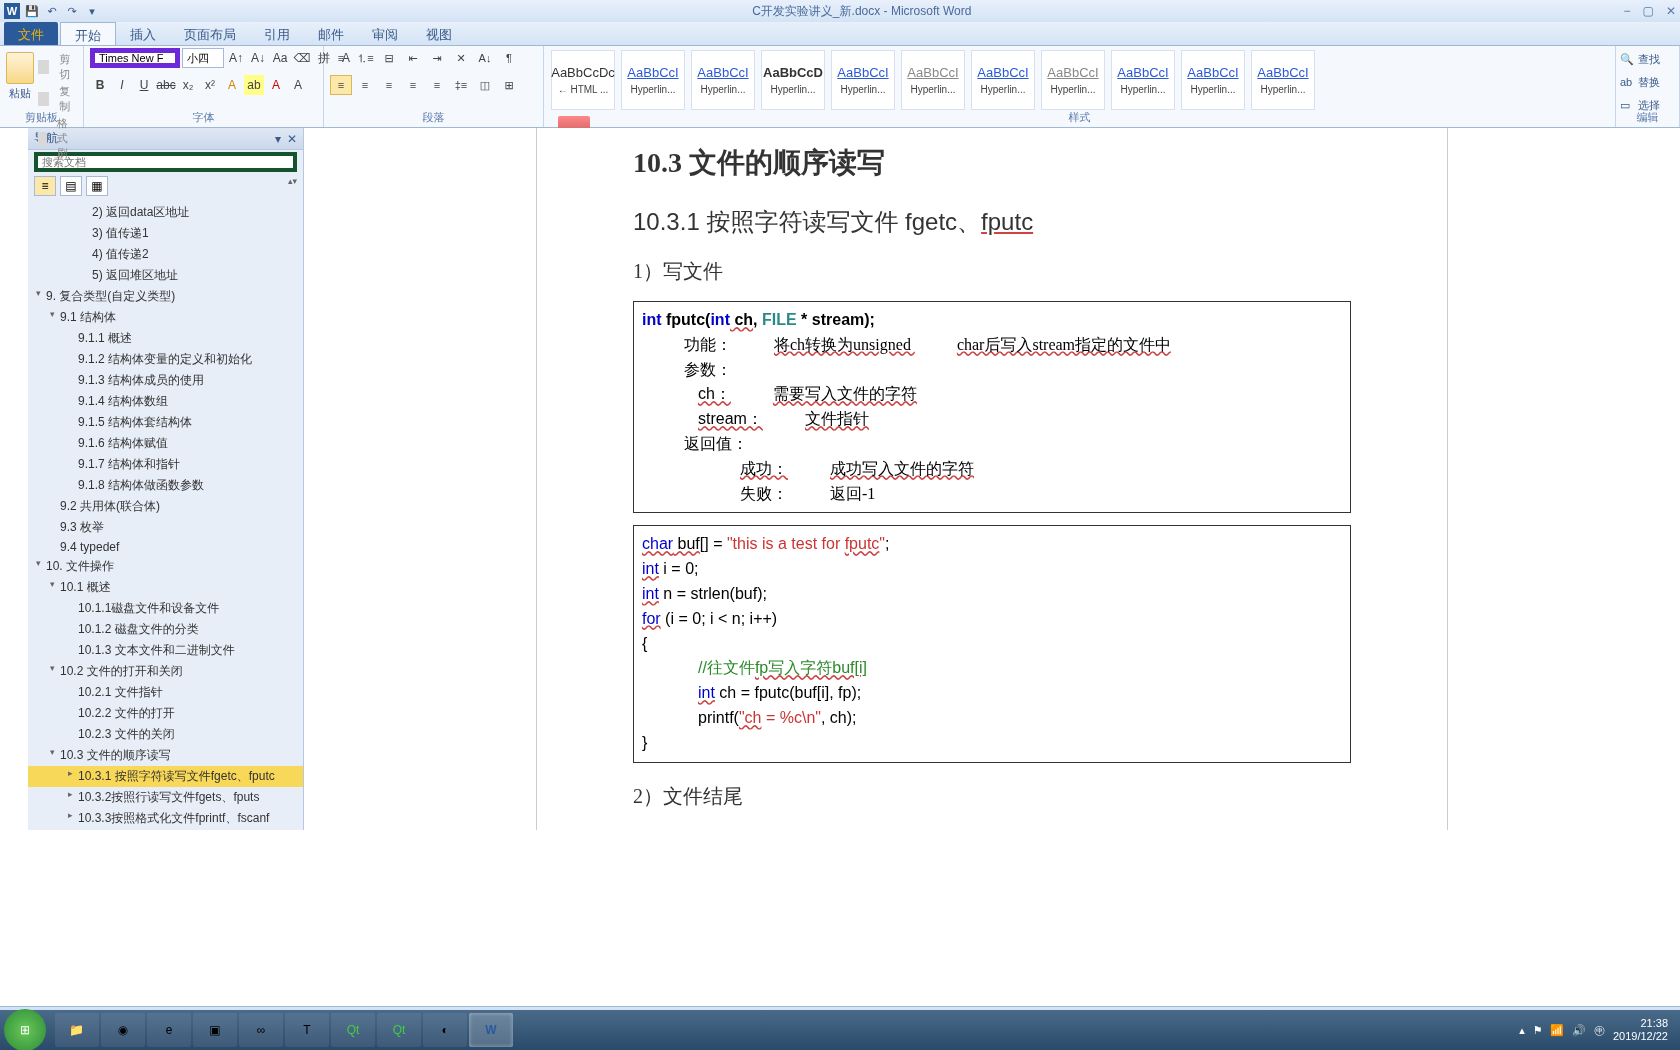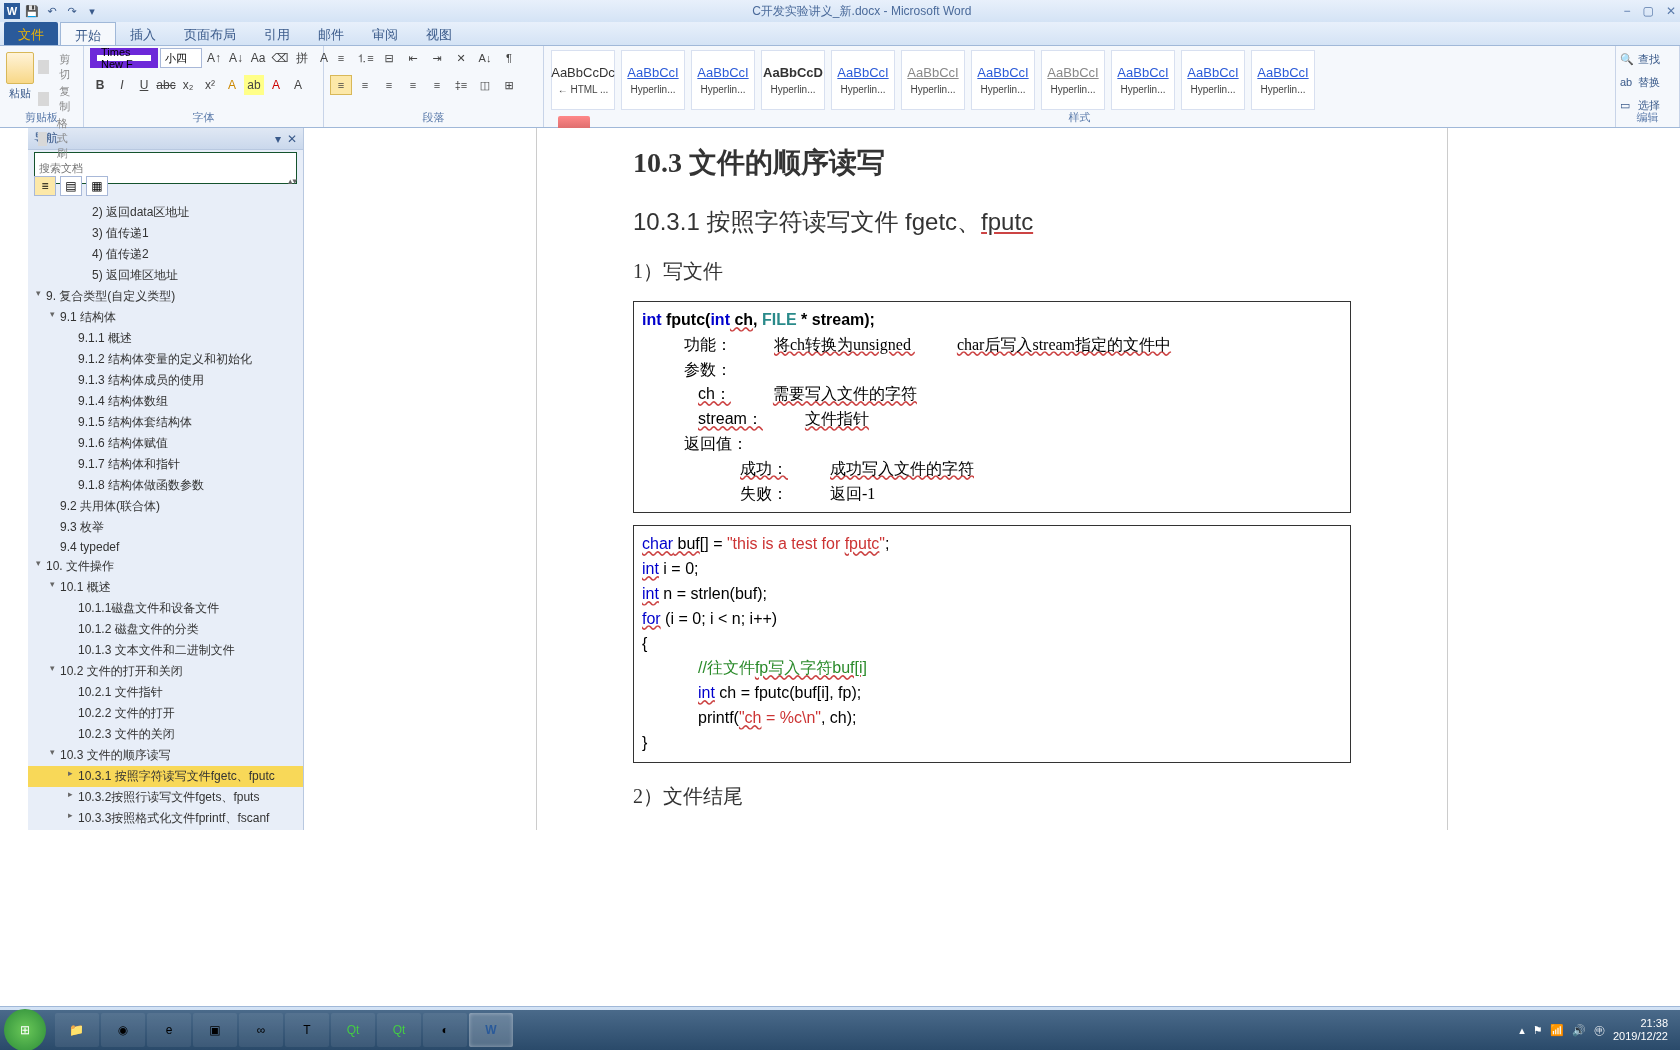--- a/index.html
+++ b/index.html
@@ -27,21 +27,21 @@
 .clipboard-group { width: 84px; }
 .paste-btn { display: flex; flex-direction: column; align-items: center; width: 36px; padding-top: 4px; }
 .paste-btn .icon { width: 28px; height: 32px; background: linear-gradient(#fff3d8, #f8d888); border: 1px solid #d8b858; border-radius: 2px; }
 .paste-btn .label { font-size: 11px; color: #3a5a8a; margin-top: 2px; }
 .small-btns { display: flex; flex-direction: column; gap: 2px; padding-top: 4px; }
 .small-btn { display: flex; align-items: center; gap: 10px; font-size: 11px; color: #888; }
 .small-btn .ico { width: 14px; height: 14px; background: #d8d8d8; }
 
 .font-group { width: 240px; }
 .font-row { display: flex; gap: 2px; align-items: center; margin-bottom: 3px; }
-.font-name { width: 68px; height: 20px; border: 7px solid #6d28d9; background: #fff; font-size: 11px; padding: 0 4px; display: flex; align-items: center; }
+.font-name { width: 90px; height: 20px; border: 5px solid #6d28d9; background: #fff; font-size: 11px; padding: 0 4px; display: flex; align-items: center; }
 .font-size { width: 42px; height: 20px; border: 1px solid #a8b8d8; background: #fff; font-size: 11px; padding: 0 4px; display: flex; align-items: center; }
 .fbtn { width: 20px; height: 20px; display: inline-flex; align-items: center; justify-content: center; font-size: 12px; color: #444; }
 .fbtn.bold { font-weight: bold; }
 .fbtn.italic { font-style: italic; }
 .fbtn.underline { text-decoration: underline; }
 .fbtn.strike { text-decoration: line-through; }
 
 .para-group { width: 220px; }
 .para-row { display: flex; gap: 2px; margin-bottom: 3px; }
 .pbtn { width: 22px; height: 20px; display: inline-flex; align-items: center; justify-content: center; font-size: 11px; color: #444; border: 1px solid transparent; }
@@ -63,21 +63,21 @@
 .edit-item { display: flex; align-items: center; gap: 4px; font-size: 11px; color: #3a5a8a; padding: 2px 0; }
 .edit-item .ico { width: 14px; height: 14px; }
 
 
 .main { display: flex; height: 702px; }
 
 
 .nav-pane { width: 276px; background: #e8eef8; border-right: 1px solid #b8c8e0; display: flex; flex-direction: column; margin-left: 28px; }
 .nav-header { height: 22px; background: linear-gradient(#e0e8f4, #cad8ec); display: flex; align-items: center; justify-content: space-between; padding: 0 6px; font-size: 12px; color: #3a5a8a; border-bottom: 1px solid #b8c8e0; }
 .nav-search { height: 24px; padding: 2px 6px; display: flex; }
-.nav-search input { flex: 1; height: 32px; border: 1px solid #14532d; padding: 0 4px; font-size: 11px; }
+.nav-search input { flex: 1; height: 20px; border: 4px solid #14532d; padding: 0 4px; font-size: 11px; }
 .nav-tabs { height: 26px; display: flex; padding: 2px 6px; gap: 4px; }
 .nav-tabs .nt { width: 22px; height: 20px; border: 1px solid #a8b8d8; background: #fff; display: flex; align-items: center; justify-content: center; }
 .nav-tabs .nt.active { background: #fce8a8; }
 .nav-tree { flex: 1; overflow-y: auto; padding: 2px 0; position: relative; }
 .tree-item { padding: 2px 4px 2px 8px; font-size: 12px; color: #333; cursor: pointer; display: flex; white-space: nowrap; }
 .tree-item.active { background: #f8d858; }
 .tree-item .toggle { width: 10px; display: inline-block; color: #666; font-size: 9px; }
 .tree-item.lv0 { padding-left: 8px; }
 .tree-item.lv1 { padding-left: 22px; }
 .tree-item.lv2 { padding-left: 40px; }

